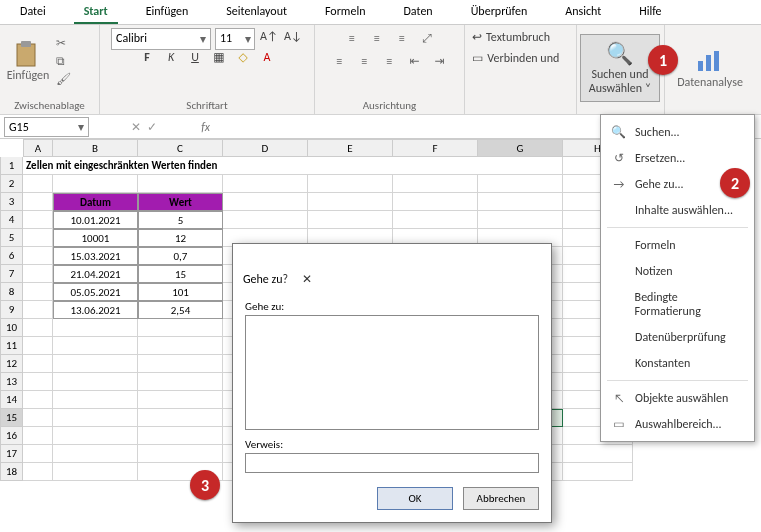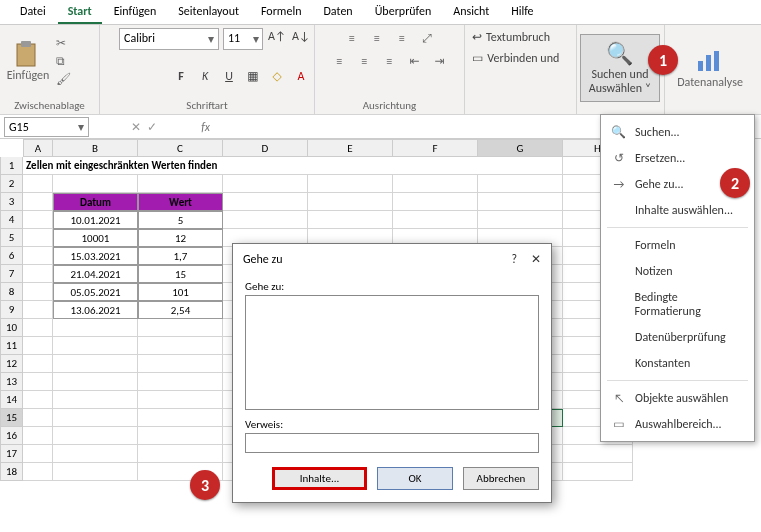--- a/index.html
+++ b/index.html
@@ -1,34 +1,34 @@
 <!DOCTYPE html>
 <html><head>
 <meta charset="utf-8">
 <style>
 *{box-sizing:border-box;margin:0;padding:0;font-family:"Segoe UI",Calibri,sans-serif;font-size:12px;}
 body{width:761px;height:532px;background:#fff;position:relative;overflow:hidden;}
 
 
-.menubar{display:flex;height:25px;border-bottom:1px solid #ccc;padding-left:10px;gap:2px;}
+.menubar{display:flex;height:25px;border-bottom:1px solid #ccc;padding-left:10px;gap:18px;}
 .menubar .mitem{padding:4px 10px;cursor:pointer;}
 .menubar .mitem.active{color:#217346;font-weight:600;border-bottom:2px solid #217346;}
 
 
 .ribbon{display:flex;height:90px;border-bottom:1px solid #d4d4d4;background:#f3f2f1;}
 .rgroup{border-right:1px solid #d4d4d4;display:flex;flex-direction:column;justify-content:space-between;}
 .rgroup .body{flex:1;display:flex;align-items:center;padding:3px;}
 .rgroup .label{text-align:center;font-size:11px;color:#666;padding:2px 6px;}
 
 .clipboard .body{flex-direction:row;align-items:center;}
 .paste-btn{display:flex;flex-direction:column;align-items:center;width:50px;color:#666;}
 .clip-icons{display:flex;flex-direction:column;gap:4px;margin-left:3px;}
 .clip-icons span{color:#666;}
 
-.font-group .body{flex-direction:column;align-items:flex-end;gap:19px;}
+.font-group .body{flex-direction:column;align-items:center;gap:0;}
 .font-row{display:flex;align-items:center;gap:4px;}
 .font-select{width:100px;height:22px;border:1px solid #aaa;background:#fff;padding:2px 18px 2px 4px;position:relative;}
 .font-select::after{content:"▾";position:absolute;right:4px;top:3px;color:#666;}
 .size-select{width:40px;height:22px;border:1px solid #aaa;background:#fff;padding:2px 14px 2px 4px;position:relative;}
 .size-select::after{content:"▾";position:absolute;right:3px;top:3px;color:#666;}
 .font-btn{width:20px;height:20px;text-align:center;cursor:pointer;color:#444;}
 .font-btn.bold{font-weight:bold;}
 .font-btn.italic{font-style:italic;}
 .font-btn.underline{text-decoration:underline;}
 
@@ -76,21 +76,21 @@
 .selcell{background:#e4f0e6;border:1px solid #217346;}
 
 
 .dropdown{position:absolute;top:114px;left:600px;width:155px;background:#fff;border:1px solid #999;box-shadow:2px 2px 6px rgba(0,0,0,0.3);z-index:50;padding:4px 0;}
 .dd-item{display:flex;align-items:center;gap:8px;padding:6px 10px;cursor:pointer;text-decoration:none;color:#333;}
 .dd-sep{height:1px;background:#ddd;margin:4px 6px;}
 .dd-icon{width:16px;text-align:center;color:#666;}
 
 
 .dialog{position:absolute;top:243px;left:232px;width:320px;background:#fff;border:1px solid #777;box-shadow:3px 3px 10px rgba(0,0,0,0.4);z-index:40;}
-.dlg-title{display:flex;justify-content:space-between;align-items:center;padding:8px 10px;}
+.dlg-title{display:flex;justify-content:flex-start;align-items:center;padding:8px 10px;margin-top:20px;}
 .dlg-title .t{font-size:12px;}
 .dlg-title .btns{display:flex;gap:14px;font-size:14px;color:#333;}
 .dlg-body{padding:6px 12px;}
 .dlg-body .lbl{font-size:11px;margin-bottom:2px;}
 .listbox{width:100%;height:115px;border:1px solid #888;background:#fff;margin-bottom:8px;}
 .refinput{width:100%;height:20px;border:1px solid #888;}
 .dlg-buttons{display:flex;gap:10px;justify-content:flex-end;padding:8px 12px 12px;}
 .dlg-btn{width:76px;height:23px;border:1px solid #888;background:#e9e9e9;font-size:11px;cursor:pointer;}
 .dlg-btn.inhalte{border:3px solid #d40000;width:95px;}
 .dlg-btn.ok{background:#e0e6f0;border:1px solid #5a7cb0;}
@@ -281,21 +281,21 @@
         <div class="cell cD"></div>
         <div class="cell cE"></div>
         <div class="cell cF"></div>
         <div class="cell cG"></div>
         <div class="cell cH"></div>
       </div>
       <div class="row">
         <div class="row-h">6</div>
         <div class="cell cA"></div>
         <div class="cell cB data-cell">15.03.2021</div>
-        <div class="cell cC data-cell">1,7</div>
+        <div class="cell cC data-cell">0,7</div>
         <div class="cell cD"></div>
         <div class="cell cE"></div>
         <div class="cell cF"></div>
         <div class="cell cG"></div>
         <div class="cell cH"></div>
       </div>
       <div class="row">
         <div class="row-h">7</div>
         <div class="cell cA"></div>
         <div class="cell cB data-cell">21.04.2021</div>
@@ -487,21 +487,20 @@
       <span>✕</span>
     </div>
   </div>
   <div class="dlg-body">
     <div class="lbl">Gehe zu:</div>
     <div class="listbox"></div>
     <div class="lbl">Verweis:</div>
     <input class="refinput" style="">
   </div>
   <div class="dlg-buttons">
-    <button class="dlg-btn inhalte">Inhalte...</button>
     <button class="dlg-btn ok">OK</button>
     <button class="dlg-btn">Abbrechen</button>
   </div>
 </div>
 
 <div class="circle c1">1</div>
 <div class="circle c2">2</div>
 <div class="circle c3">3</div>
 
 </body></html>

